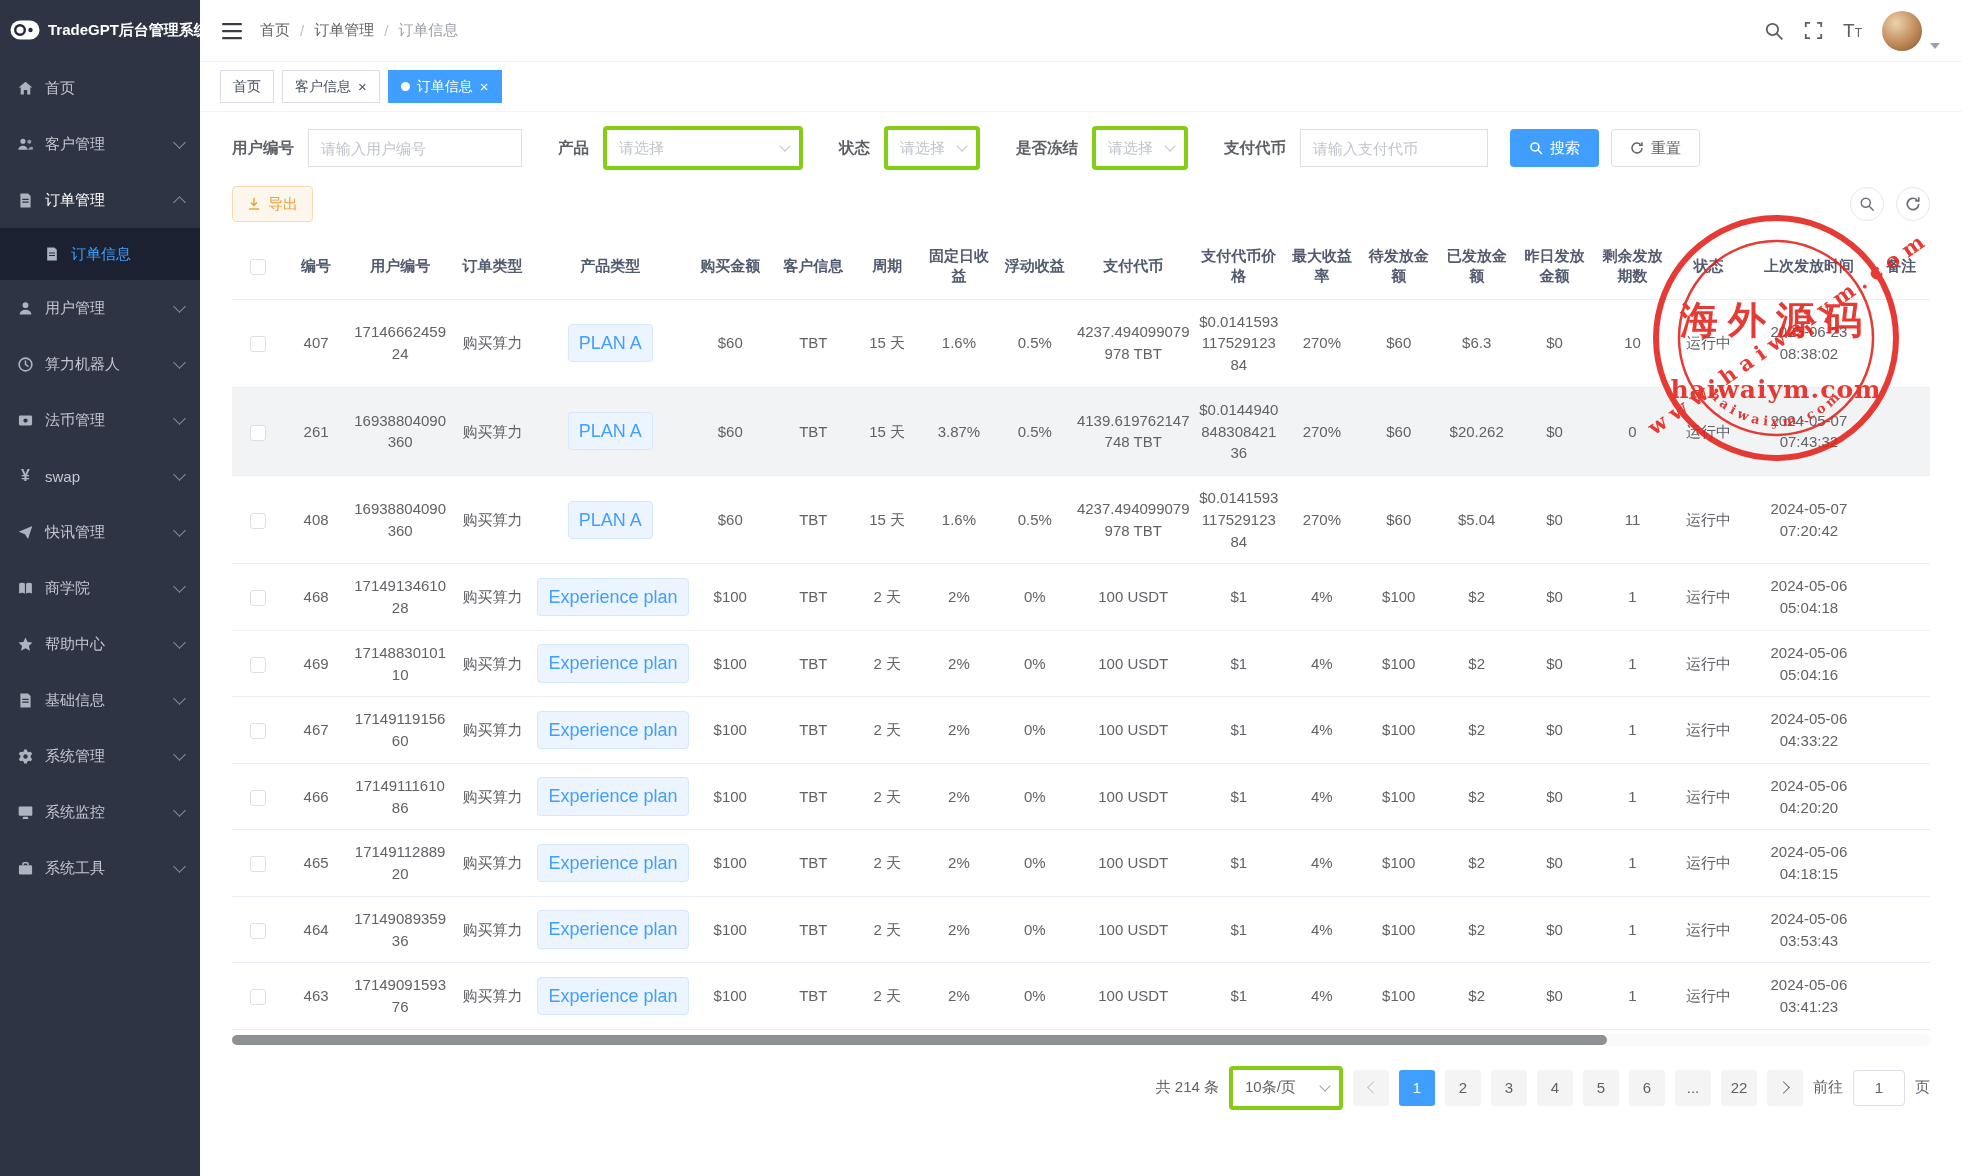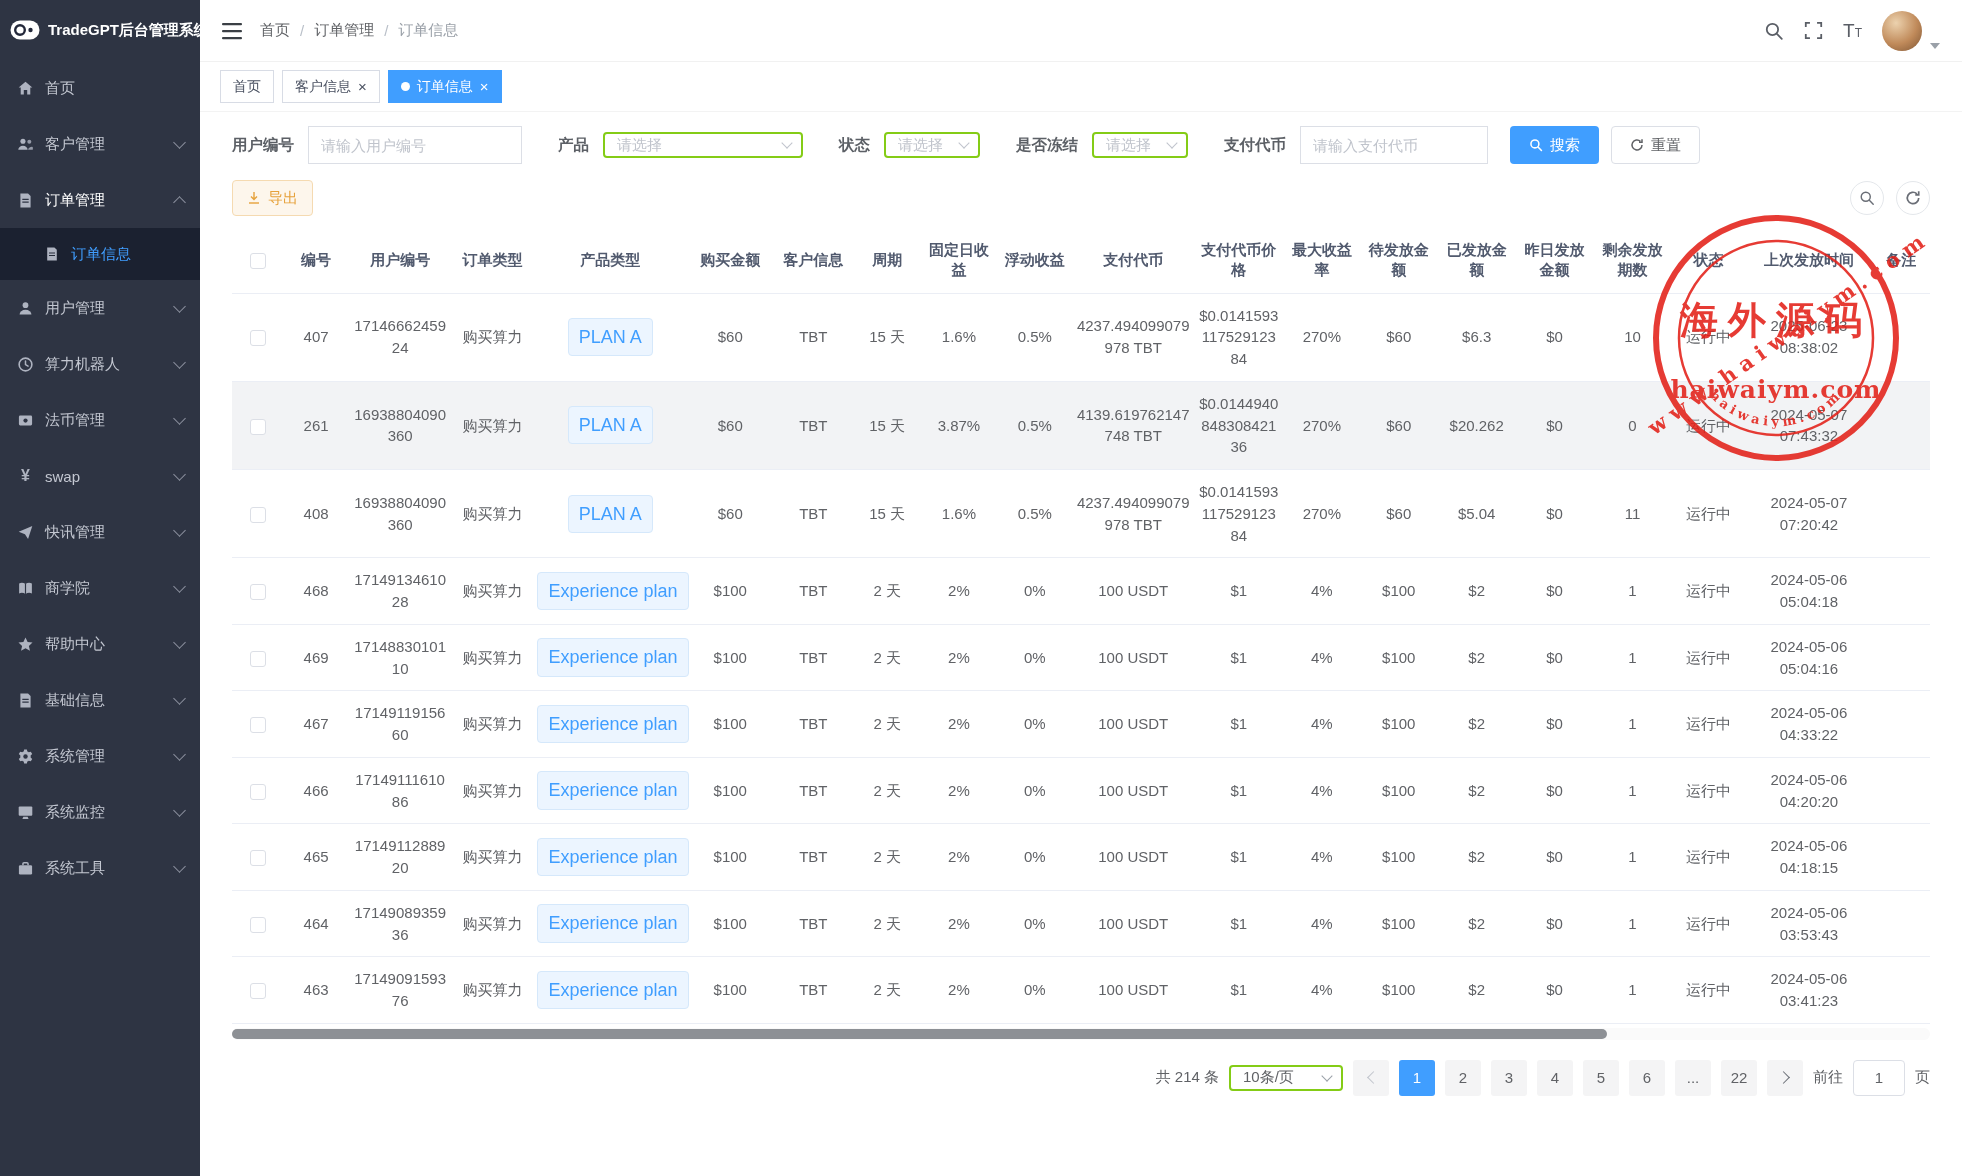--- a/index.html
+++ b/index.html
@@ -39,21 +39,21 @@
 .tab.active{background:#409eff;border-color:#409eff;color:#fff}
 .tab-dot{width:9px;height:9px;border-radius:50%;background:#fff}
 .tab-close{font-size:15px;line-height:1;cursor:pointer}
 
 .content{flex:1;padding:14px 32px 0;position:relative;background:#fff}
 .filters{display:flex;align-items:center}
 .fgroup{display:flex;align-items:center;margin-right:36px}
 .flabel{font-weight:bold;color:#5c6066;margin-right:14px;white-space:nowrap;font-size:15.5px}
 .tinput{height:38px;border:1px solid #dcdfe6;border-radius:0;padding:0 12px;font-size:15px;color:#606266;outline:none;background:#fff}
 .tinput::placeholder{color:#c0c4cc}
-.sel{height:26px;border:2px solid #84cc16;border-radius:4px;padding:0 10px 0 12px;display:flex;align-items:center;gap:8px;color:#c0c4cc;font-size:15px;cursor:pointer;background:#fff}
+.sel{height:44px;border:4px solid #84cc16;border-radius:4px;padding:0 10px 0 12px;display:flex;align-items:center;gap:8px;color:#c0c4cc;font-size:15px;cursor:pointer;background:#fff}
 .sel .sel-label{flex:1;white-space:nowrap;overflow:hidden}
 .schev{width:8px;height:8px;border-right:1.5px solid #c0c4cc;border-bottom:1.5px solid #c0c4cc;transform:rotate(45deg);margin-top:-4px;flex-shrink:0}
 .btn{height:38px;border-radius:4px;display:inline-flex;align-items:center;gap:7px;padding:0 18px;font-size:15px;cursor:pointer;border:1px solid transparent}
 .btn-primary{background:#409eff;color:#fff}
 .btn-plain{background:#fff;border-color:#dcdfe6;color:#606266}
 .toolbar-row{margin-top:16px;display:flex;align-items:center}
 .btn-export{height:36px;background:#fdf6ec;border:1px solid #f5dab1;color:#e6a23c;padding:0 14px;font-size:15px;border-radius:4px;display:inline-flex;align-items:center;gap:7px;cursor:pointer}
 .tool-icons{margin-left:auto;display:flex;gap:12px}
 .circle-btn{width:34px;height:34px;border-radius:50%;border:1px solid #e4e7eb;display:inline-flex;align-items:center;justify-content:center;color:#6a6e76;cursor:pointer;background:#fff}
 

